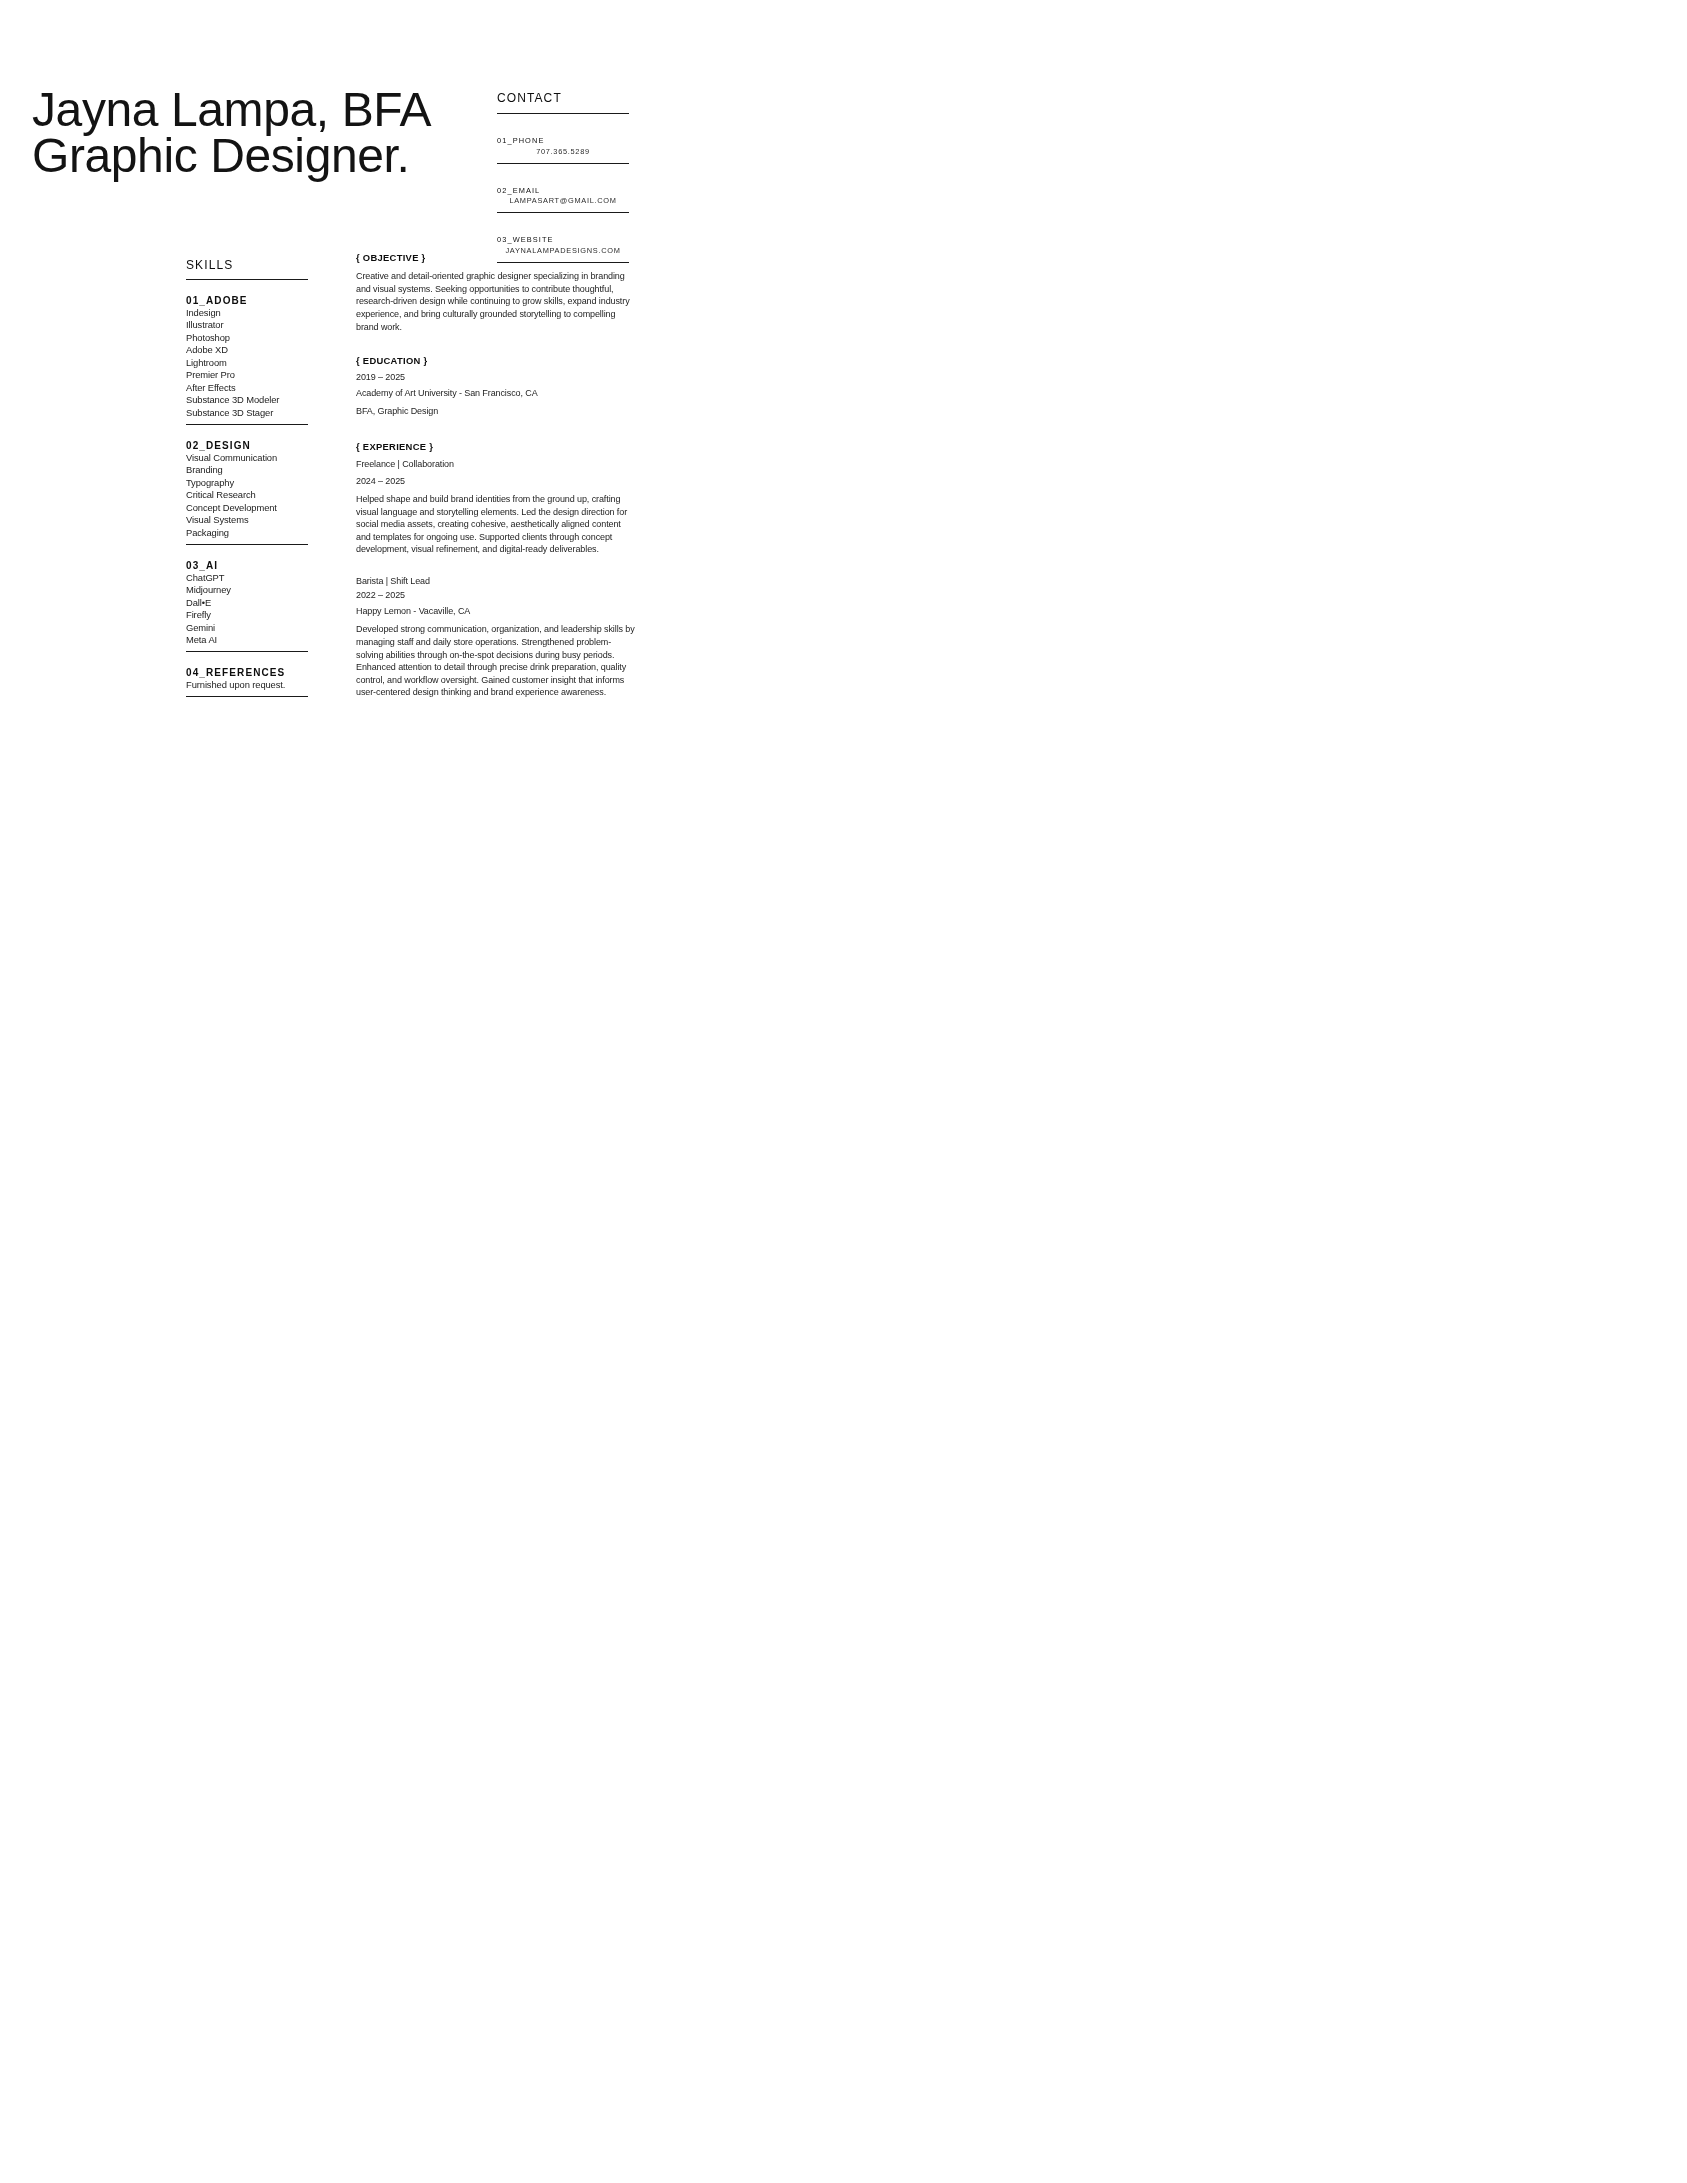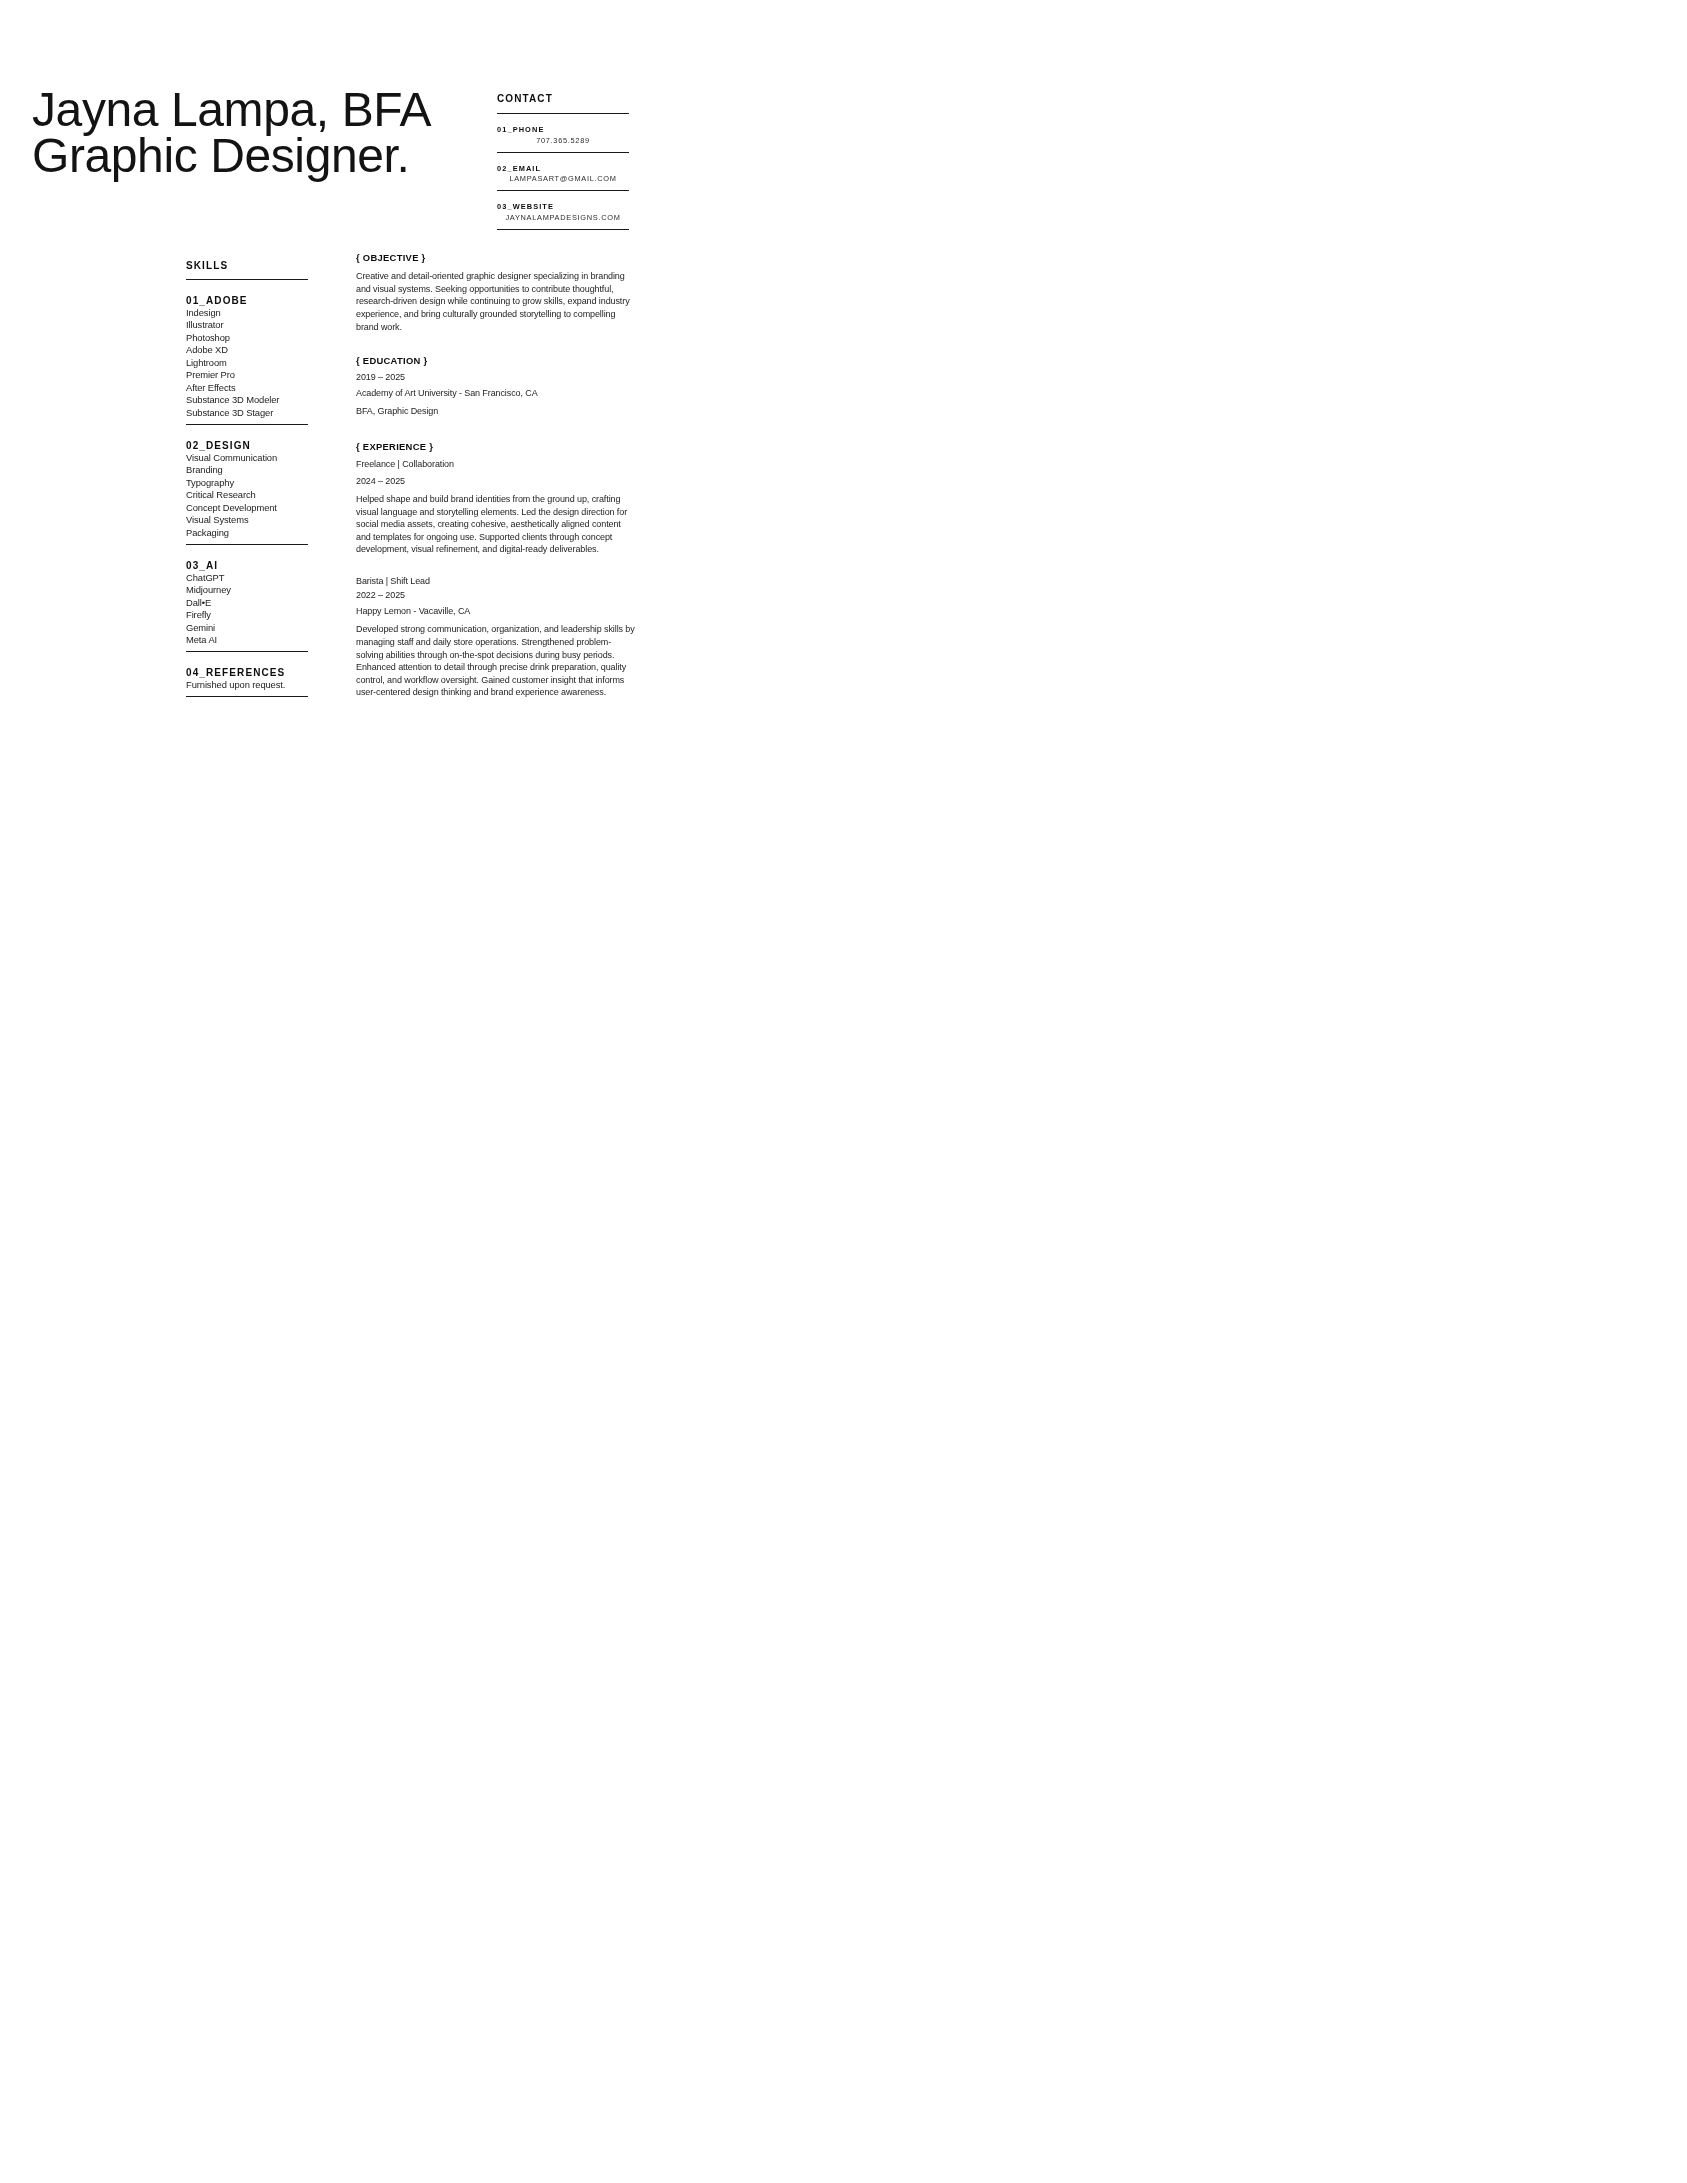--- a/index.html
+++ b/index.html
@@ -24,22 +24,22 @@
     font-size: 48px;
     line-height: 46px;
     letter-spacing: -0.4px;
     font-weight: 400;
     color: #131313;
     white-space: nowrap;
   }
 
   
   .sec-label {
-    font-size: 10px;
-    font-weight: 700;
+    font-size: 12px;
+    font-weight: 400;
     letter-spacing: 1.1px;
     line-height: 9.4px;
     color: #0d0d0d;
     white-space: nowrap;
   }
   .rule {
     border: 0;
     border-top: 0.7px solid #1a1a1a;
     margin: 0;
     height: 0;
@@ -47,23 +47,23 @@
 
   
   .contact {
     position: absolute;
     left: 497px;
     top: 94px;
     width: 132px;
   }
   .contact .head-rule { margin-top: 9.4px; }
   .c-label {
-    margin-top: 11px;
+    margin-top: 22px;
     font-size: 7.4px;
-    font-weight: 700;
+    font-weight: 400;
     letter-spacing: 1.1px;
     line-height: 9.4px;
     color: #0d0d0d;
     white-space: nowrap;
   }
   .c-value {
     margin-top: 1.3px;
     font-size: 7.4px;
     font-weight: 400;
     letter-spacing: 0.7px;

